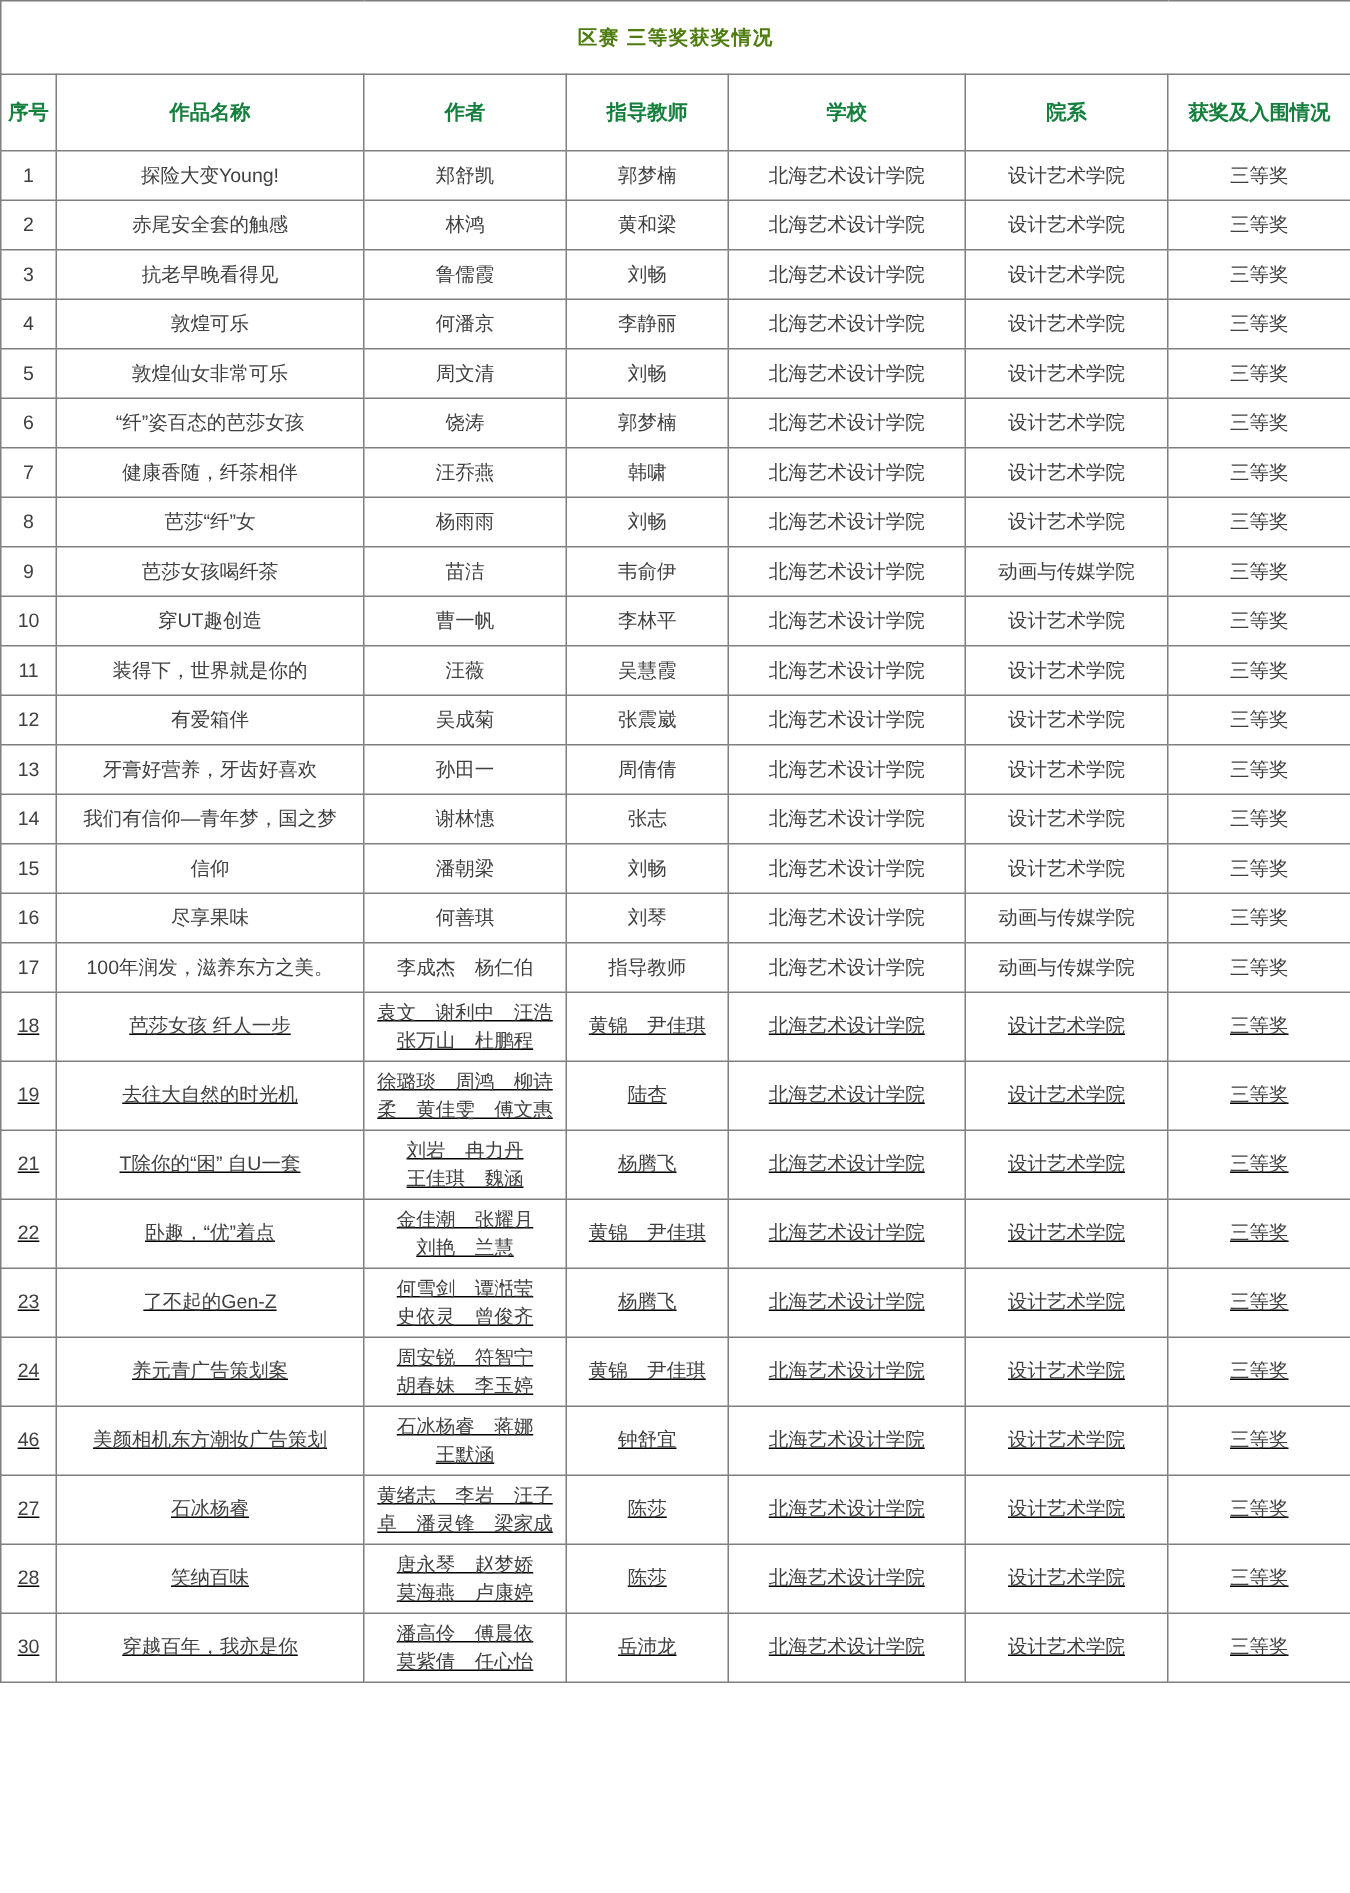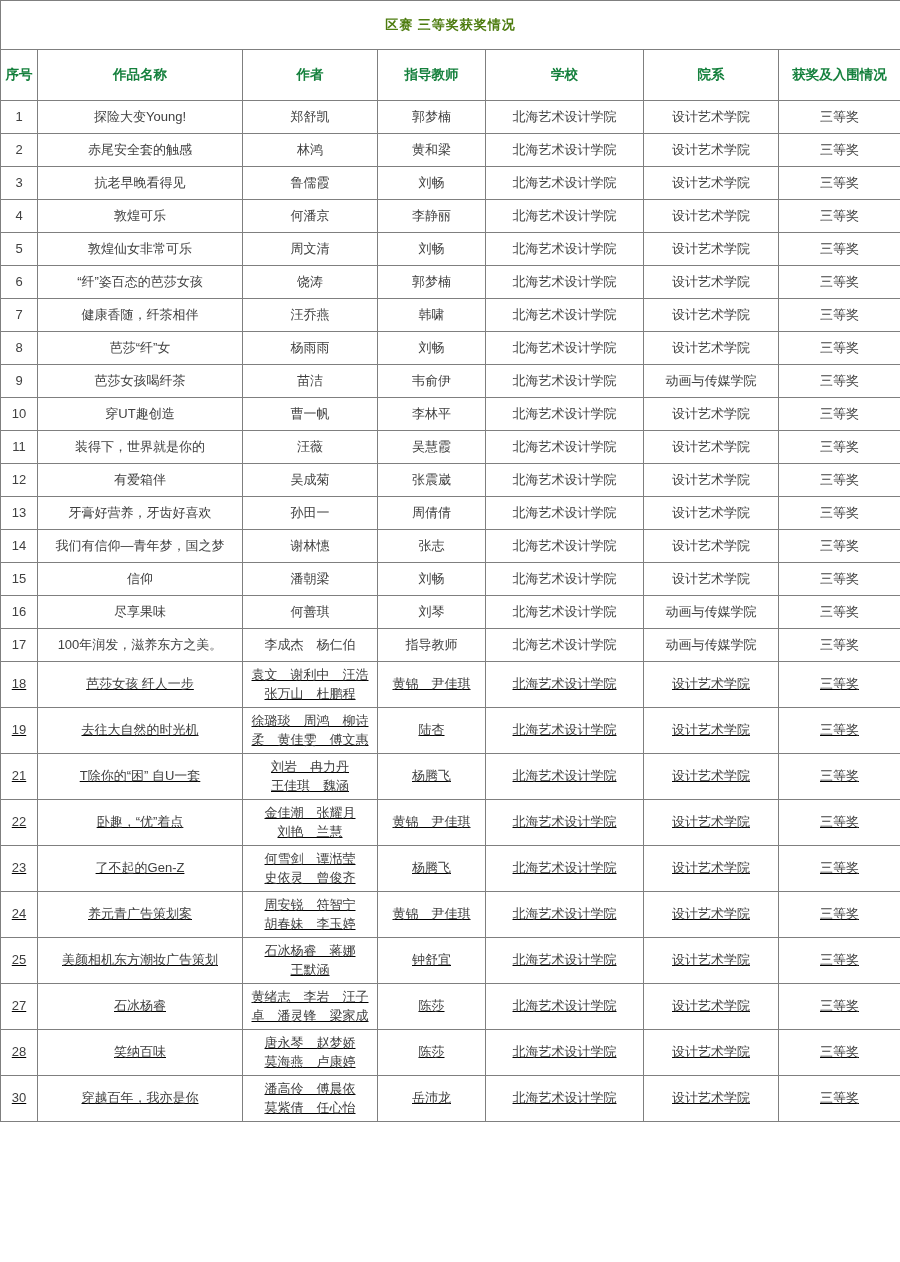--- a/index.html
+++ b/index.html
@@ -283,21 +283,21 @@
           <td class="col-no">24</td>
           <td class="col-work">养元青广告策划案</td>
           <td class="col-authors">周安锐　符智宁
 胡春妹　李玉婷</td>
           <td class="col-teachers">黄锦　尹佳琪</td>
           <td class="col-school">北海艺术设计学院</td>
           <td class="col-dept">设计艺术学院</td>
           <td class="col-award">三等奖</td>
         </tr>
         <tr class="tall">
-          <td class="col-no">25</td>
+          <td class="col-no">46</td>
           <td class="col-work">美颜相机东方潮妆广告策划</td>
           <td class="col-authors">石冰杨睿　蒋娜
 王默涵</td>
           <td class="col-teachers">钟舒宜</td>
           <td class="col-school">北海艺术设计学院</td>
           <td class="col-dept">设计艺术学院</td>
           <td class="col-award">三等奖</td>
         </tr>
         <tr class="tall">
           <td class="col-no">27</td>

